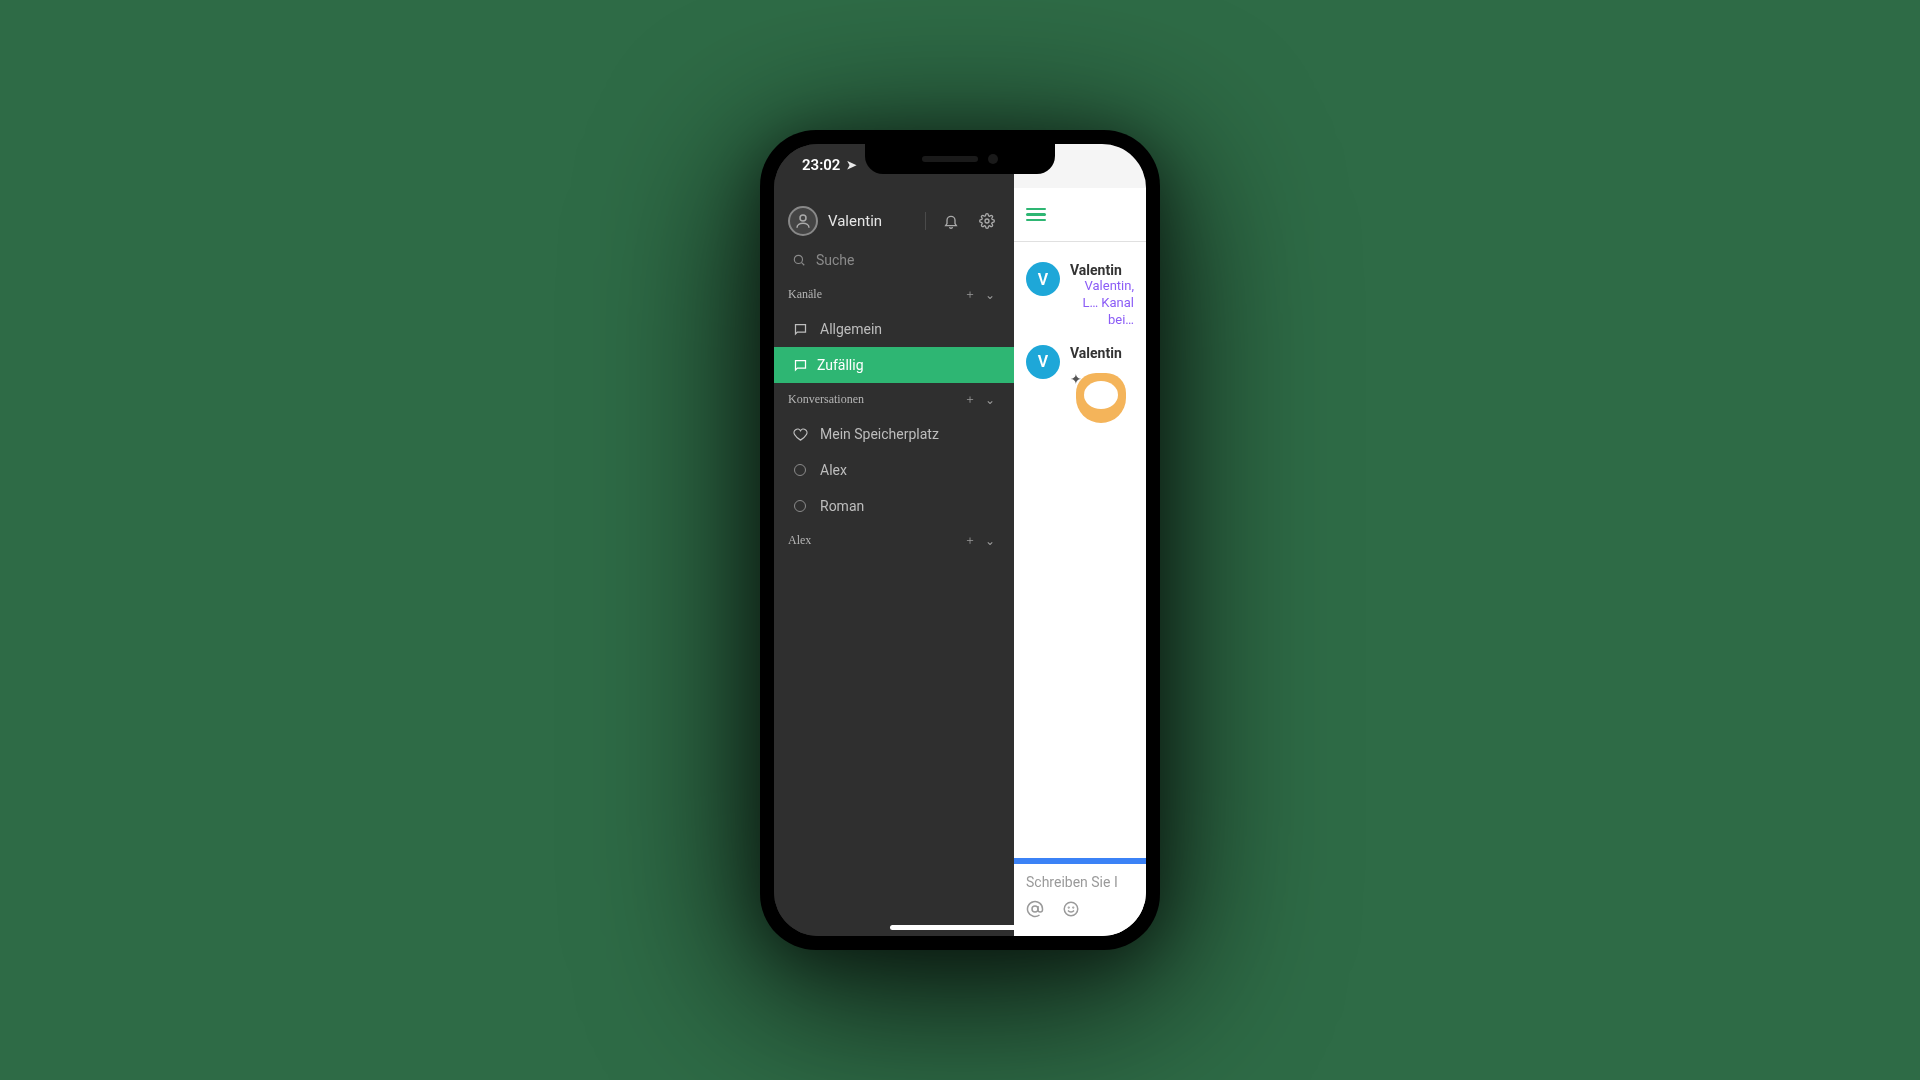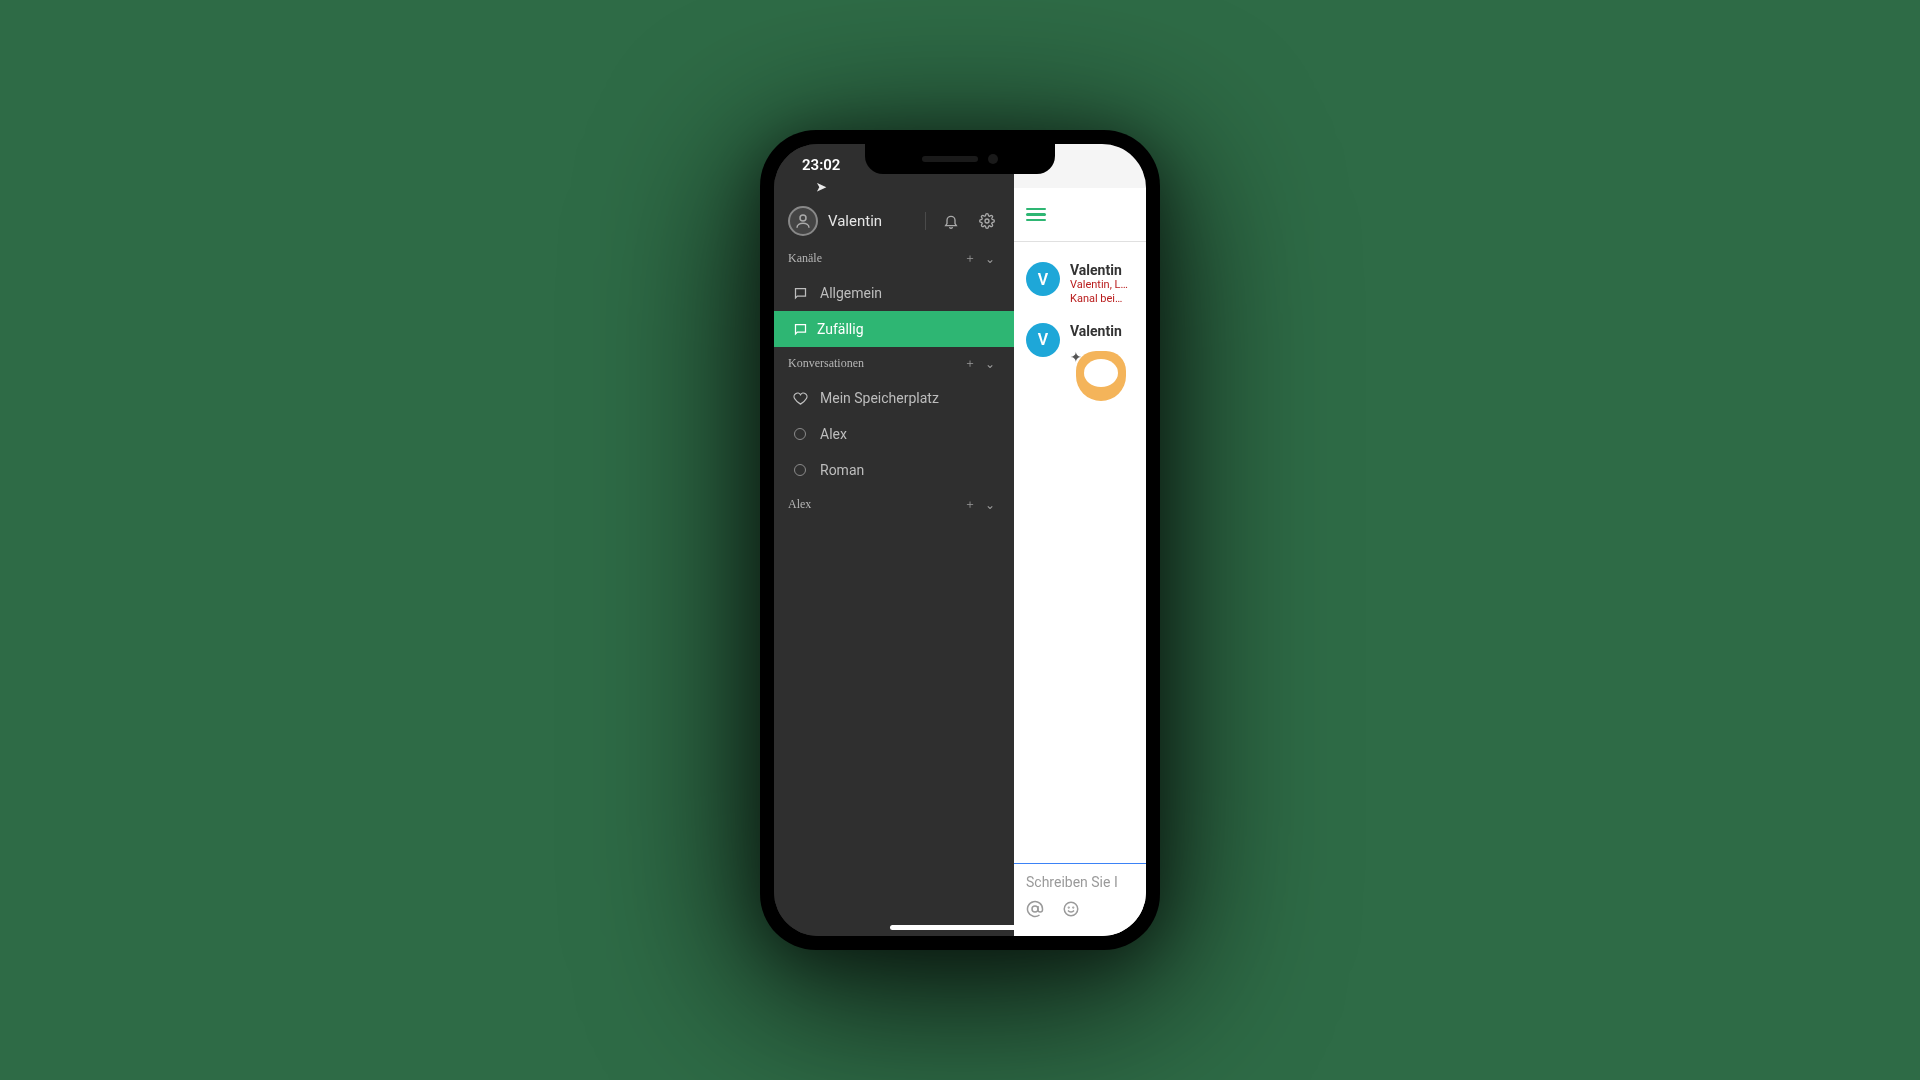--- a/index.html
+++ b/index.html
@@ -47,21 +47,21 @@
   .status-bar {
     position: absolute; top: 0; left: 0; right: 0;
     height: 44px;
     display: flex; align-items: center;
     color: #fff;
     font-size: 15px; font-weight: 600;
     z-index: 40;
   }
   .status-bar .time-block {
     position: absolute; left: 28px; top: 12px;
-    display: flex; align-items: center; gap: 6px; flex-direction: column;
+    display: flex; align-items: center; gap: 6px;
   }
   .status-bar .nav-arrow {
     font-size: 12px; opacity: 0.9;
   }
 
   
   .sidebar {
     width: 240px;
     background: #2f2f2f;
     color: #cfcfcf;
@@ -160,42 +160,42 @@
   }
   .msg .m-avatar {
     width: 34px; height: 34px; border-radius: 50%;
     background: #1ea7d8;
     color: #fff; font-weight: 600;
     display:flex; align-items:center; justify-content:center;
     flex-shrink: 0;
   }
   .msg .m-body { overflow: hidden; }
   .msg .m-name { font-weight: 700; color:#333; font-size:14px; }
-  .msg .m-text { color:#b91c1c; font-size:11px; line-height:1.3; white-space: normal; }
+  .msg .m-text { color:#8b5cf6; font-size:13px; line-height:1.3; white-space: normal; text-align: right; }
   .sticker {
     margin-top: 6px;
     width: 60px; height: 60px;
     position: relative;
   }
   .sticker .cat-body {
     width: 50px; height: 50px; background:#f4b45a;
     border-radius: 40% 40% 50% 50%;
     position:absolute; left:6px; top:6px;
   }
   .sticker .cat-face {
     width:34px; height:28px; background:#fff;
     border-radius:50%;
     position:absolute; left:14px; top:14px;
   }
   .sticker .sparkle {
     position:absolute; left:0; top:4px;
     color:#555; font-size:14px;
   }
   .composer {
-    border-top: 1px solid #3b82f6;
+    border-top: 6px solid #3b82f6;
     background:#fff;
     padding: 10px 12px 14px 12px;
   }
   .composer-input {
     color:#9a9a9a; font-size:14px; padding-bottom:10px;
     white-space: nowrap; overflow: hidden;
   }
   .composer-icons {
     display:flex; gap:18px; color:#9a9a9a;
   }
@@ -244,20 +244,27 @@
               </svg>
         </div>
         <div class="icon-btn">
           <svg viewBox="0 0 24 24" fill="none" stroke="currentColor" stroke-width="2">
                 <circle cx="12" cy="12" r="3"></circle>
                 <path d="M19.4 15a1.7 1.7 0 00.34 1.87l.06.06a2 2 0 11-2.83 2.83l-.06-.06a1.7 1.7 0 00-1.87-.34 1.7 1.7 0 00-1 1.56V21a2 2 0 11-4 0v-.09a1.7 1.7 0 00-1-1.56 1.7 1.7 0 00-1.87.34l-.06.06a2 2 0 11-2.83-2.83l.06-.06a1.7 1.7 0 00.34-1.87 1.7 1.7 0 00-1.56-1H3a2 2 0 110-4h.09a1.7 1.7 0 001.56-1 1.7 1.7 0 00-.34-1.87l-.06-.06a2 2 0 112.83-2.83l.06.06a1.7 1.7 0 001.87.34H9a1.7 1.7 0 001-1.56V3a2 2 0 114 0v.09a1.7 1.7 0 001 1.56 1.7 1.7 0 001.87-.34l.06-.06a2 2 0 112.83 2.83l-.06.06a1.7 1.7 0 00-.34 1.87V9a1.7 1.7 0 001.56 1H21a2 2 0 110 4h-.09a1.7 1.7 0 00-1.56 1z"></path>
               </svg>
         </div>
       </div>
 
+      <div class="search-row">
+        <svg viewBox="0 0 24 24" fill="none" stroke="currentColor" stroke-width="2">
+              <circle cx="11" cy="11" r="7"></circle>
+              <line x1="21" y1="21" x2="16.5" y2="16.5"></line>
+            </svg>
+        <span class="search-placeholder">Suche</span>
+      </div>
 
       <div class="section-header">
         <span class="label">Kanäle</span>
         <span class="plus">＋</span>
         <span class="chev">⌄</span>
       </div>
       <div class="nav-item">
         <span class="nav-icon">
           <svg viewBox="0 0 24 24" fill="none" stroke="currentColor" stroke-width="2">
                 <path d="M4 4h16v12H7l-3 3V4z"></path>

